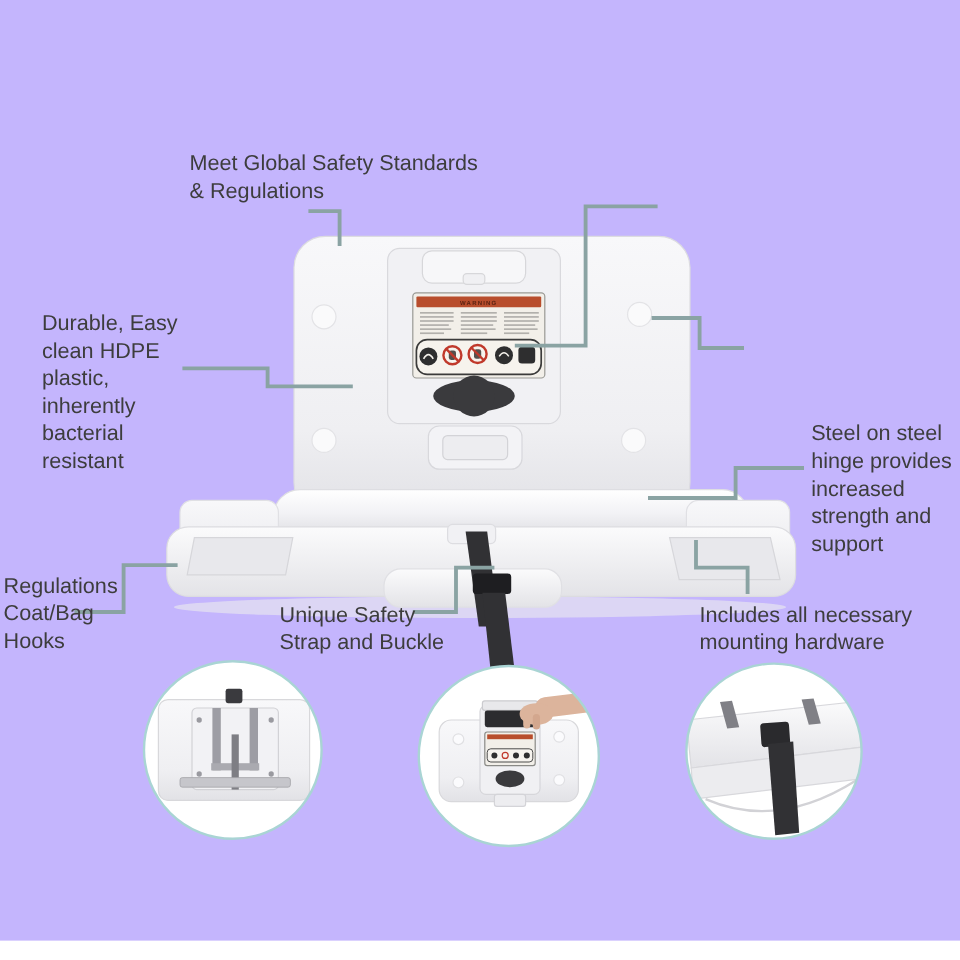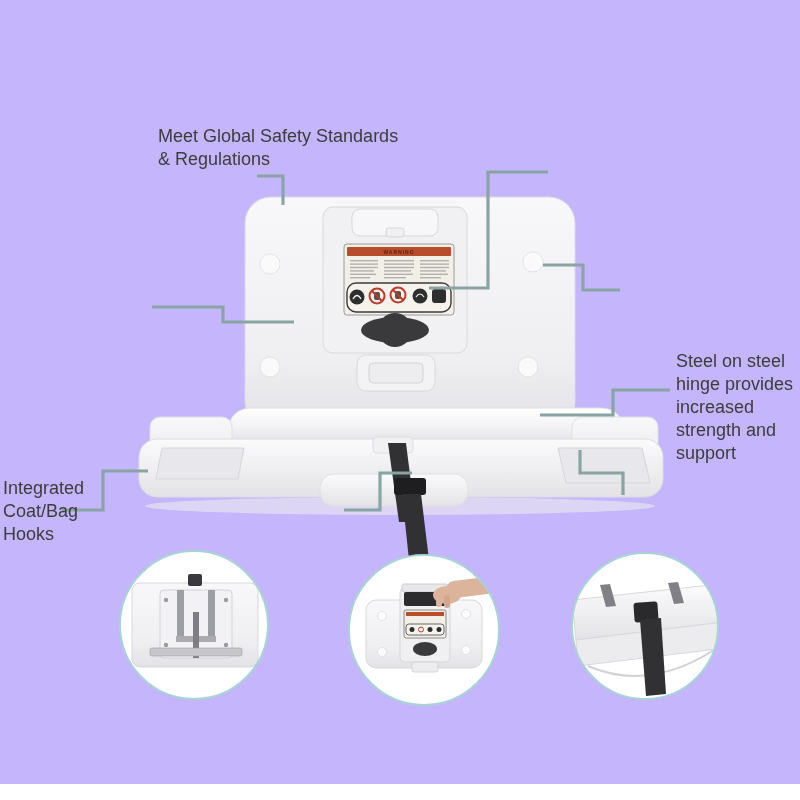--- a/index.html
+++ b/index.html
@@ -221,27 +221,37 @@
         <polygon class="strap" points="640,620 661,618 666,694 646,696"></polygon>
       </g>
       <circle class="ring" cx="645" cy="626" r="73"></circle>
     </g>
   </svg>
 
   <div class="callout-label" style="left:158px;top:125px;width:300px">Meet Global Safety Standards
 &amp; Regulations</div>
 
 
+  <div class="callout-label" style="left:35px;top:258px;width:140px">Durable, Easy
+clean HDPE
+plastic,
+inherently
+bacterial
+resistant</div>
 
 
   <div class="callout-label" style="left:676px;top:350px;width:130px">Steel on steel
 hinge provides
 increased
 strength and
 support</div>
 
-  <div class="callout-label" style="left:3px;top:477px;width:110px">Integrated
+  <div class="callout-label" style="left:3px;top:477px;width:110px">Regulations
 Coat/Bag
 Hooks</div>
 
-
+  <div class="callout-label" style="left:233px;top:501px;width:160px">Unique Safety
+Strap and Buckle</div>
+
+  <div class="callout-label" style="left:583px;top:501px;width:210px">Includes all necessary
+mounting hardware</div>
 
 </div>
 
 </body></html>

